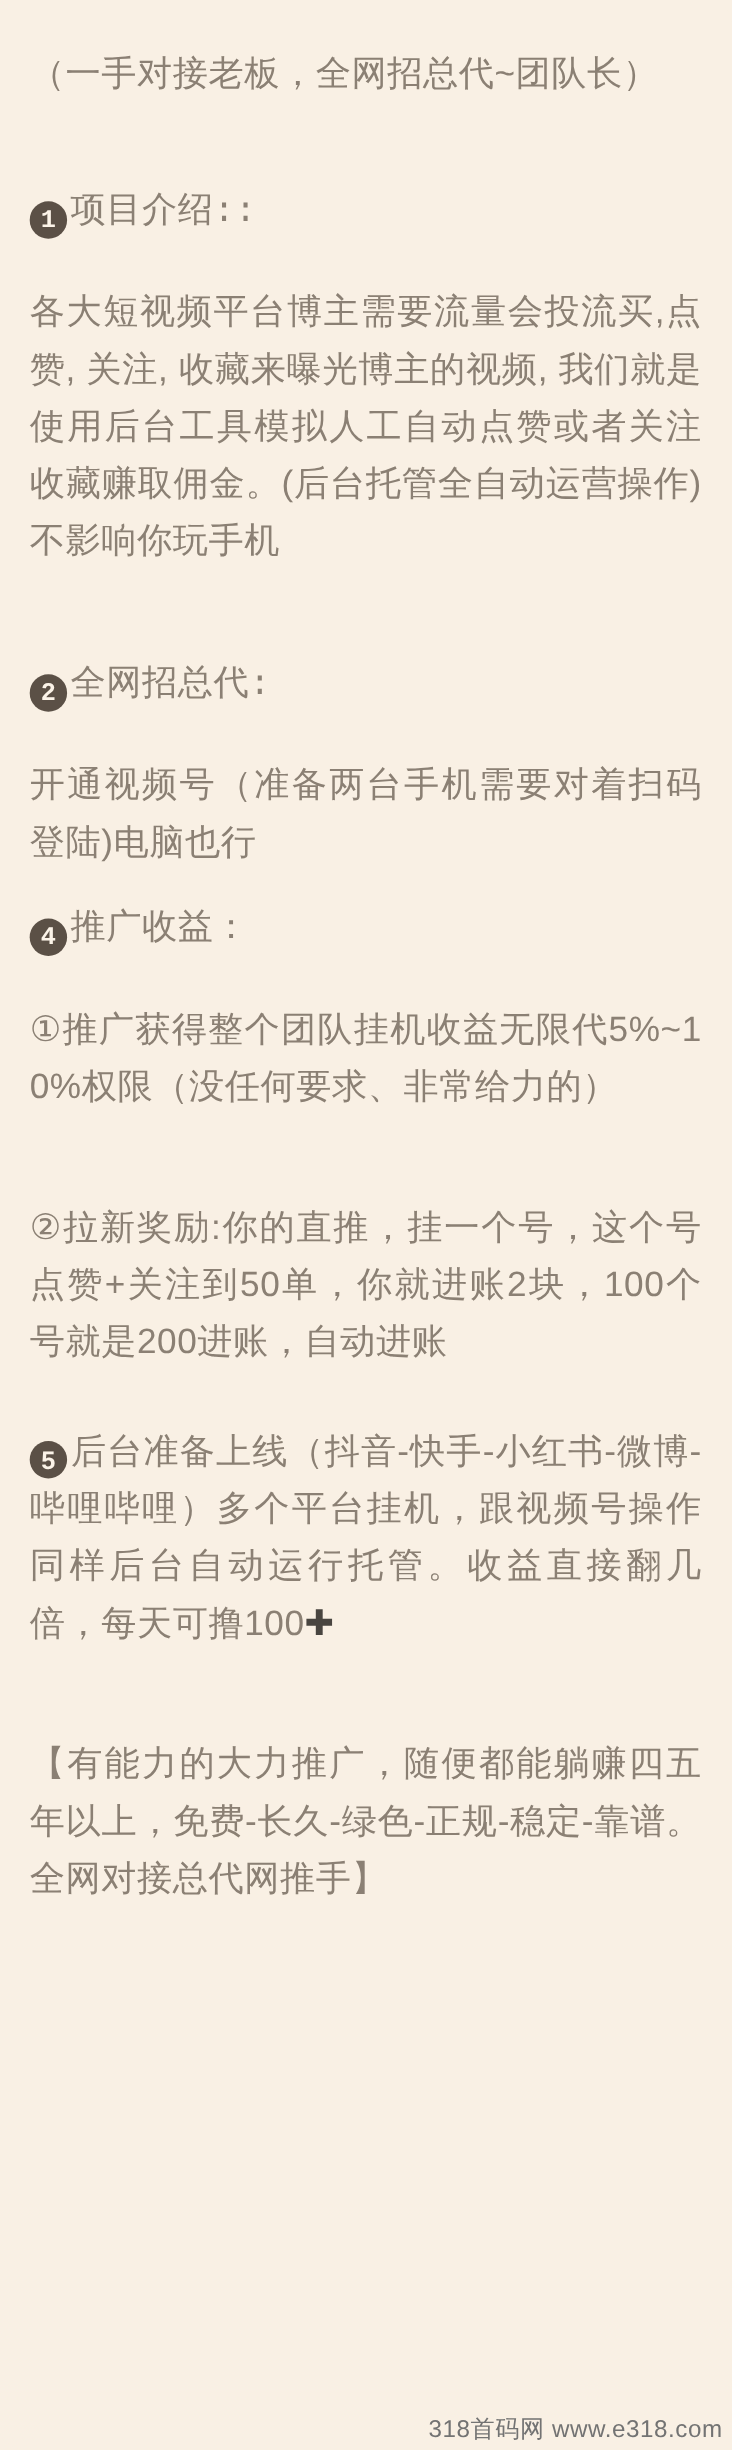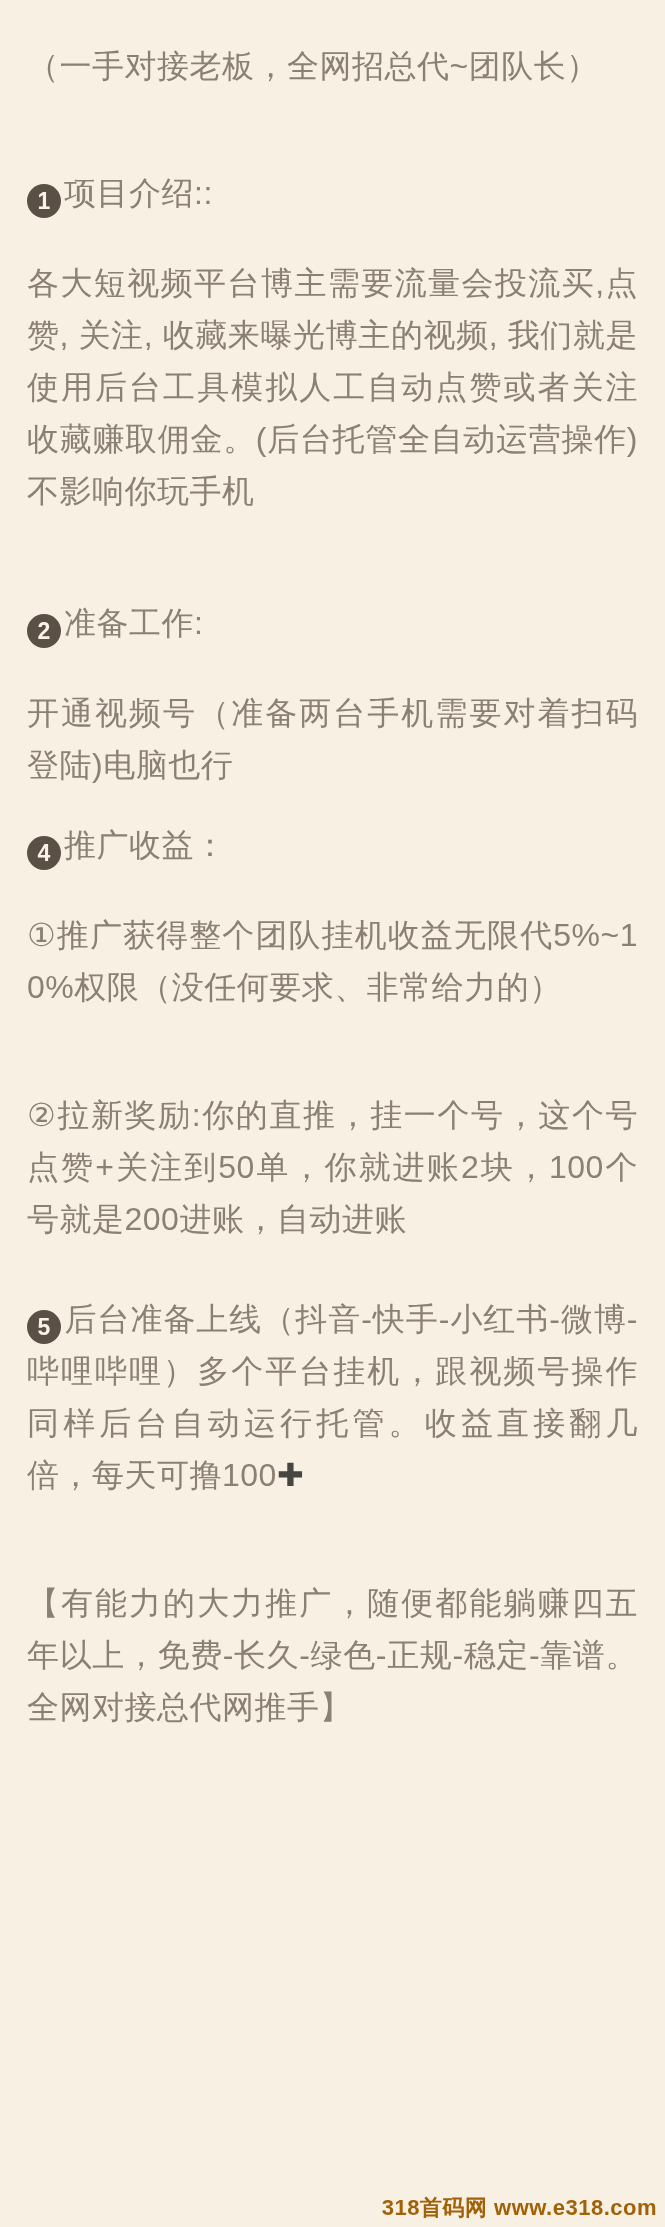--- a/index.html
+++ b/index.html
@@ -45,52 +45,52 @@
     justify-content:center;
     vertical-align:-5px;
     margin-right:3px;
     letter-spacing:0;
   }
   .plus{
     color:#494540;
     font-weight:bold;
   }
   .mb-hdr{margin-bottom:75px;}
-  .mb-h{margin-bottom:38px;}
+  .mb-h{margin-bottom:38px;font-family:Liberation Mono, monospace;}
   .mb-s1{margin-bottom:80px;}
   .mb-s2{margin-bottom:28px;}
   .mb-s3{margin-bottom:72px;}
   .mb-p4a{margin-bottom:76px;}
   .mb-p4b{margin-bottom:48px;}
   .mb-s5{margin-bottom:76px;}
   .watermark{
     position:absolute;
     right:8px;
     bottom:6px;
     font-size:22px;
     line-height:26px;
-    font-weight:bold;
-    color:#a16207;
+    font-weight:normal;
+    color:#737373;
     letter-spacing:0.5px;
   }
 </style>
 </head>
 <body>
 
 <div class="page">
 
   <p class="mb-hdr">（一手对接老板，全网招总代~团队长）</p>
 
   <div>
     <p class="heading mb-h"><span class="badge">1</span><span>项目介绍::</span></p>
     <p class="para mb-s1">各大短视频平台博主需要流量会投流买,点赞, 关注, 收藏来曝光博主的视频, 我们就是使用后台工具模拟人工自动点赞或者关注收藏赚取佣金。(后台托管全自动运营操作)不影响你玩手机</p>
   </div>
 
   <div>
-    <p class="heading mb-h"><span class="badge">2</span><span>准备工作:</span></p>
+    <p class="heading mb-h"><span class="badge">2</span><span>全网招总代:</span></p>
     <p class="para mb-s2">开通视频号（准备两台手机需要对着扫码登陆)电脑也行</p>
   </div>
 
 
   <div>
     <p class="heading mb-h"><span class="badge">4</span><span>推广收益：</span></p>
     <p class="para mb-p4a">①推广获得整个团队挂机收益无限代5%~10%权限（没任何要求、非常给力的）</p>
     <p class="para mb-p4b">②拉新奖励:你的直推，挂一个号，这个号点赞+关注到50单，你就进账2块，100个号就是200进账，自动进账</p>
   </div>
 

